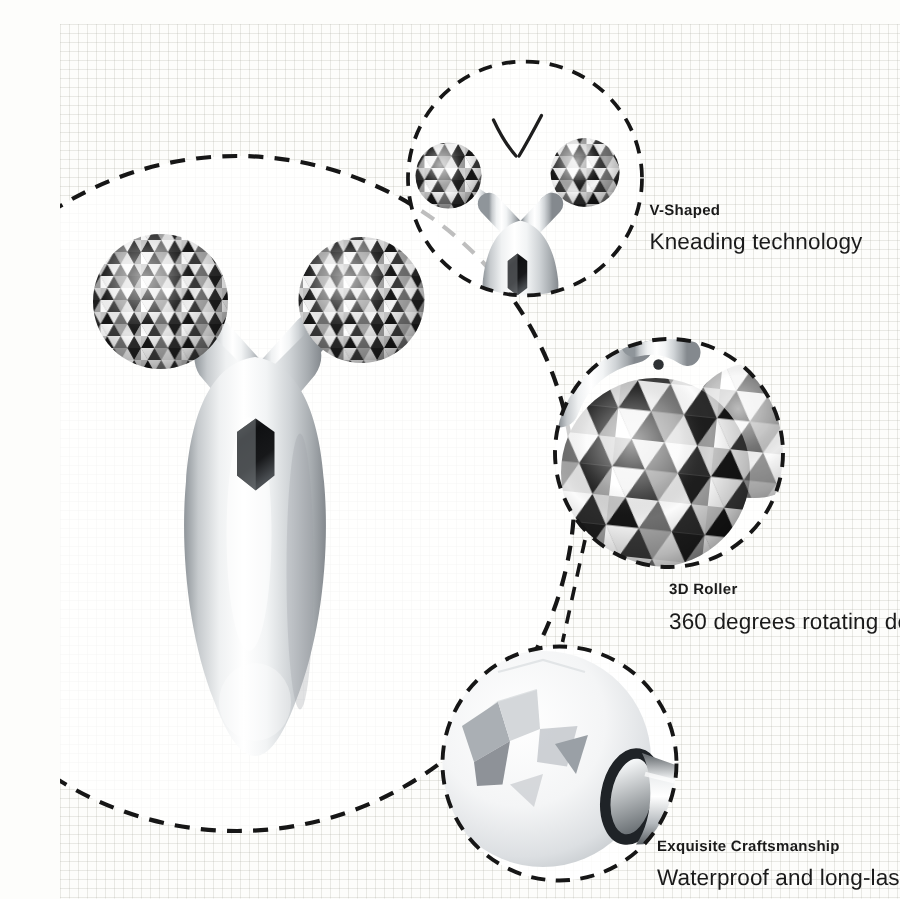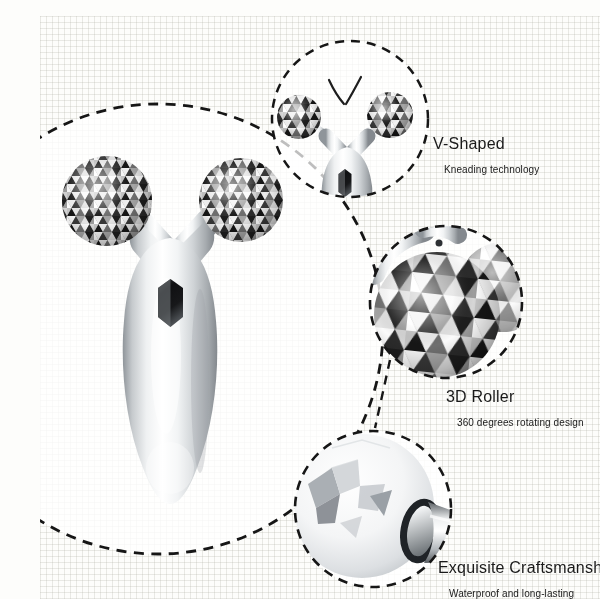--- a/index.html
+++ b/index.html
@@ -11,22 +11,22 @@
   .stage{
     position:relative;width:600px;height:599px;
     background-color:#fdfdfb;
     background-image:
       linear-gradient(rgba(185,185,176,0.30) 1px, transparent 1px),
       linear-gradient(90deg, rgba(185,185,176,0.30) 1px, transparent 1px);
     background-size:6px 6px;
   }
   .art{position:absolute;left:0;top:0;}
   .callout{position:absolute;color:#1a1a1a;}
-  .callout .t{font-weight:400;font-size:16px;letter-spacing:.2px;margin:0 16px 7px 0;white-space:nowrap;}
-  .callout .s{font-weight:400;font-size:10px;letter-spacing:.1px;margin:11px;white-space:nowrap;}
+  .callout .t{font-weight:700;font-size:10px;letter-spacing:.2px;margin:0 16px 7px 0;white-space:nowrap;}
+  .callout .s{font-weight:400;font-size:15px;letter-spacing:.1px;margin:0;white-space:nowrap;}
   #callout-vshaped{left:393px;top:119px;}
   #callout-roller{left:406px;top:372px;}
   #callout-craft{left:398px;top:543px;}
 </style>
 </head>
 <body>
 
 <figure class="stage">
 
   <svg class="art" width="600" height="599" viewBox="0 0 600 599" aria-hidden="true">

